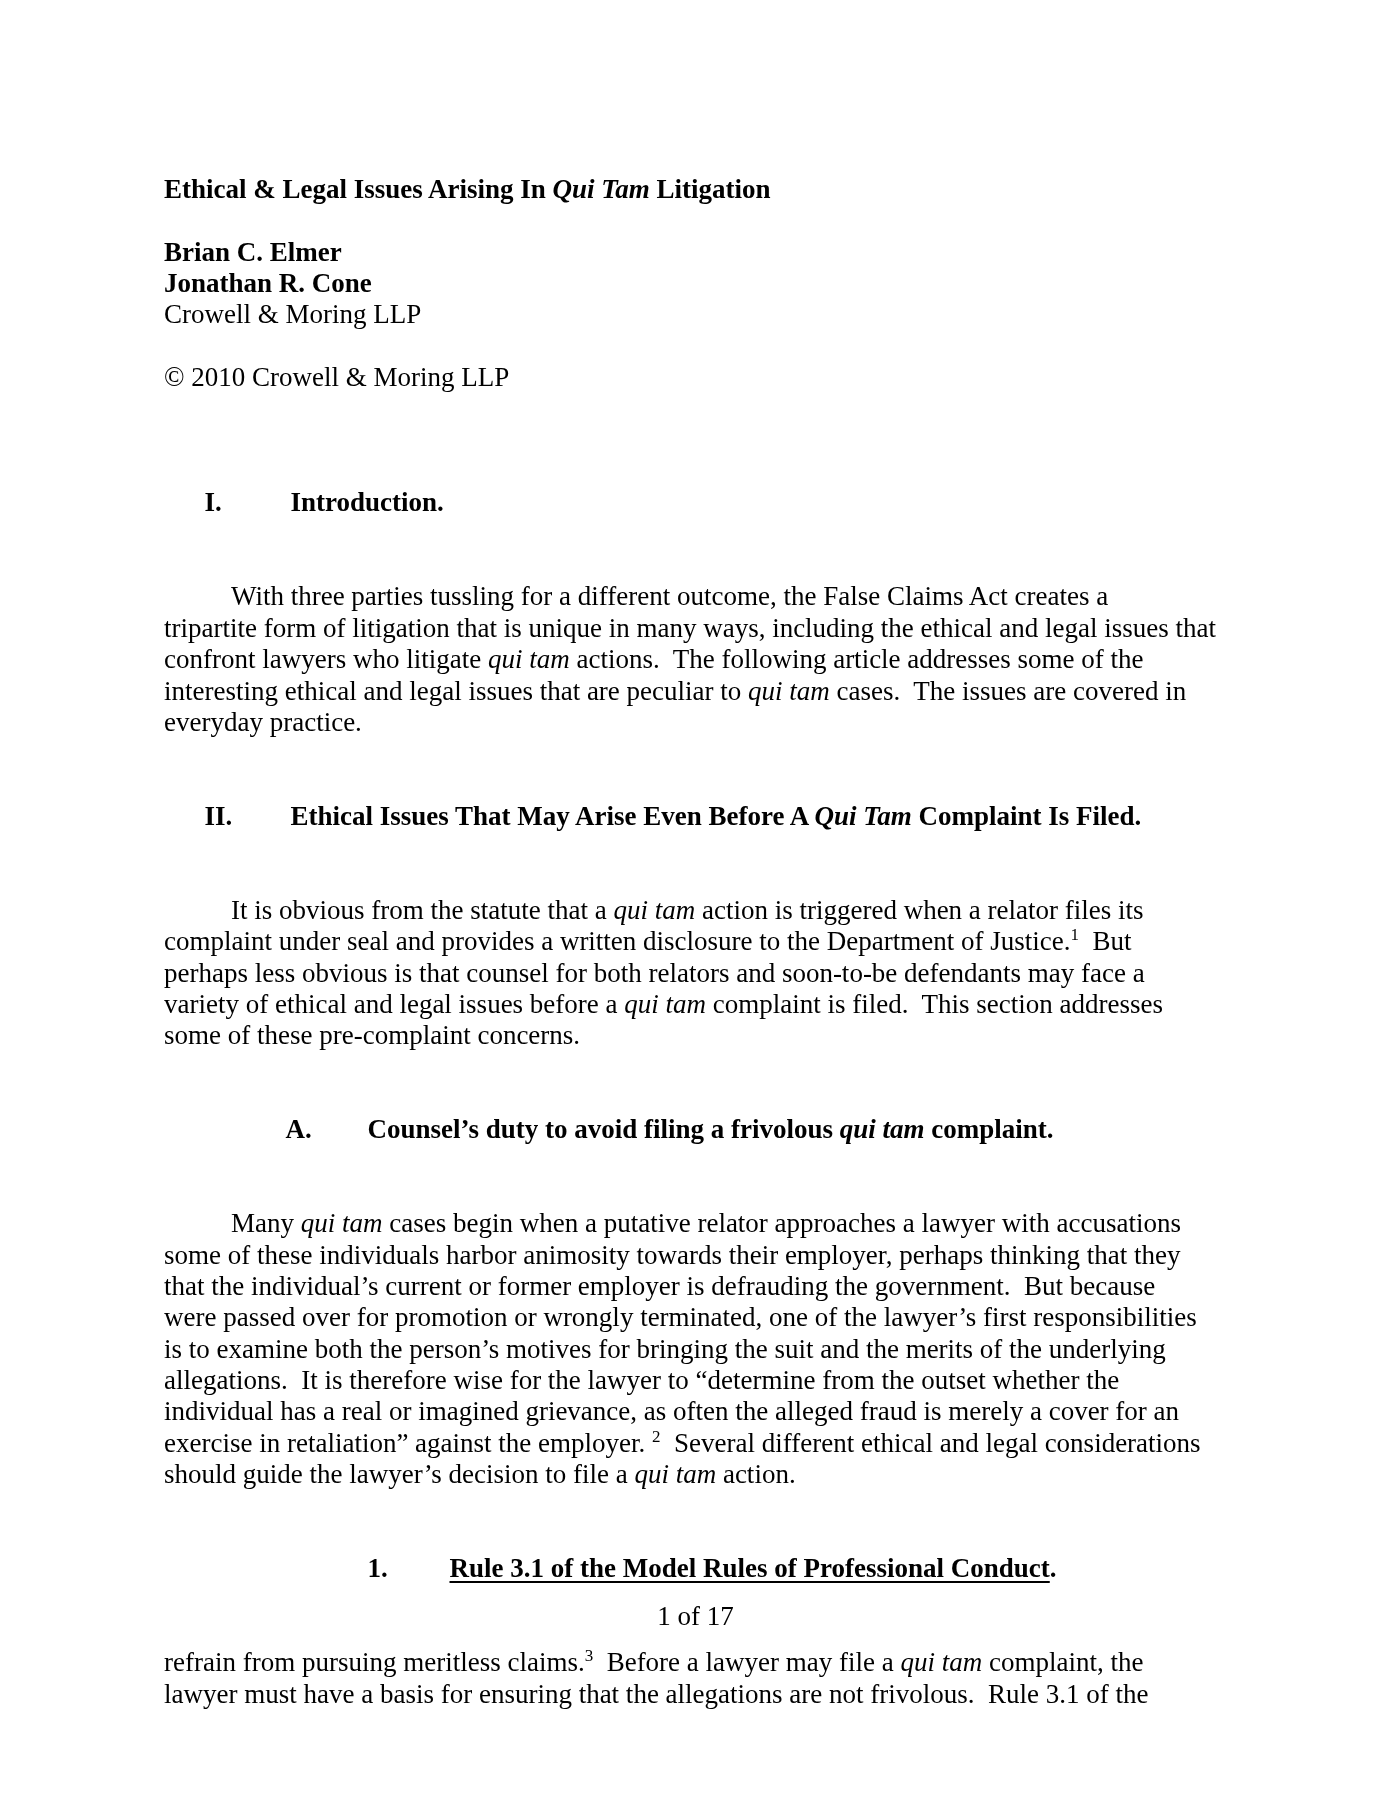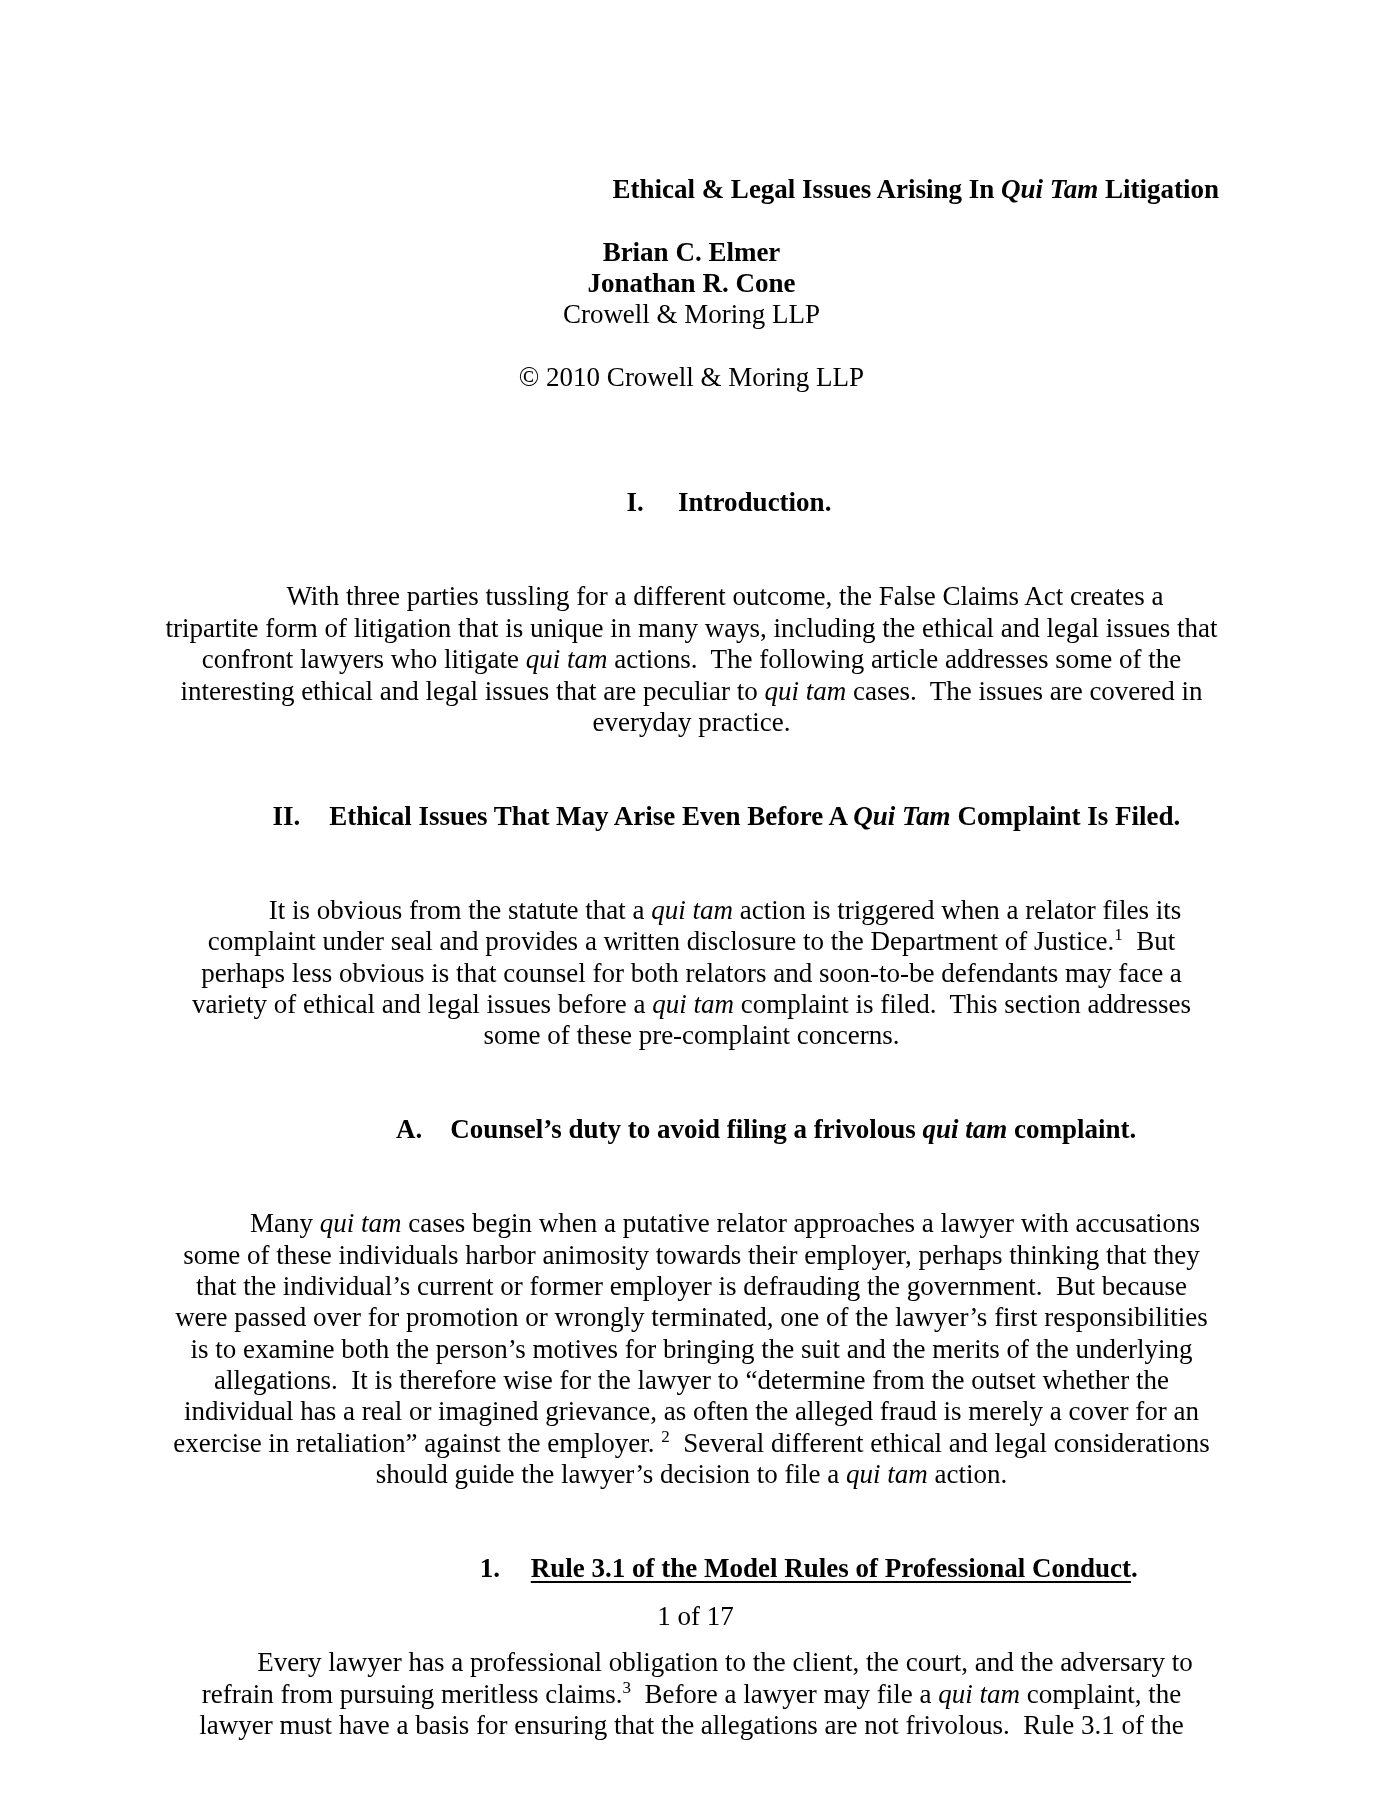--- a/index.html
+++ b/index.html
@@ -15,25 +15,24 @@
   }
   .content {
     position: absolute;
     left: 164px;
     top: 0;
     width: 1055px;
   }
   .line {
     line-height: 31.35px;
     white-space: pre;
-    text-align: center;
   }
   .title {
     margin-top: 174px;
-    text-align: right;
+    text-align: left;
     font-weight: bold;
     line-height: 31.35px;
     white-space: pre;
   }
   .blk  { margin-top: 31.35px; }
   .blk2 { margin-top: 62.7px; }
   .heading { font-weight: bold; }
   .heading .hnum { display: inline-block; }
   .hI .hnum { width: 86px; }
   .hA { padding-left: 81px; }
@@ -115,21 +114,20 @@
       <div class="line">individual has a real or imagined grievance, as often the alleged fraud is merely a cover for an</div>
       <div class="line"><span>exercise in retaliation” against the employer. </span><sup>2</sup><span>  Several different ethical and legal considerations</span></div>
       <div class="line"><span>should guide the lawyer’s decision to file a </span><span class="i">qui tam</span><span> action.</span></div>
     </div>
 
     <div class="line heading h1 blk">
       <span class="hnum">1.</span><span class="htext"><span class="u">Rule 3.1 of the Model Rules of Professional Conduct</span><span>.</span></span>
     </div>
 
     <div class="para blk">
-      <div class="line first">Every lawyer has a professional obligation to the client, the court, and the adversary to</div>
       <div class="line"><span>refrain from pursuing meritless claims.</span><sup>3</sup><span>  Before a lawyer may file a </span><span class="i">qui tam</span><span> complaint, the</span></div>
       <div class="line">lawyer must have a basis for ensuring that the allegations are not frivolous.  Rule 3.1 of the</div>
 
     </div>
 
   </div>
 
   <div class="footer">1 of 17</div>
 </div>
 

